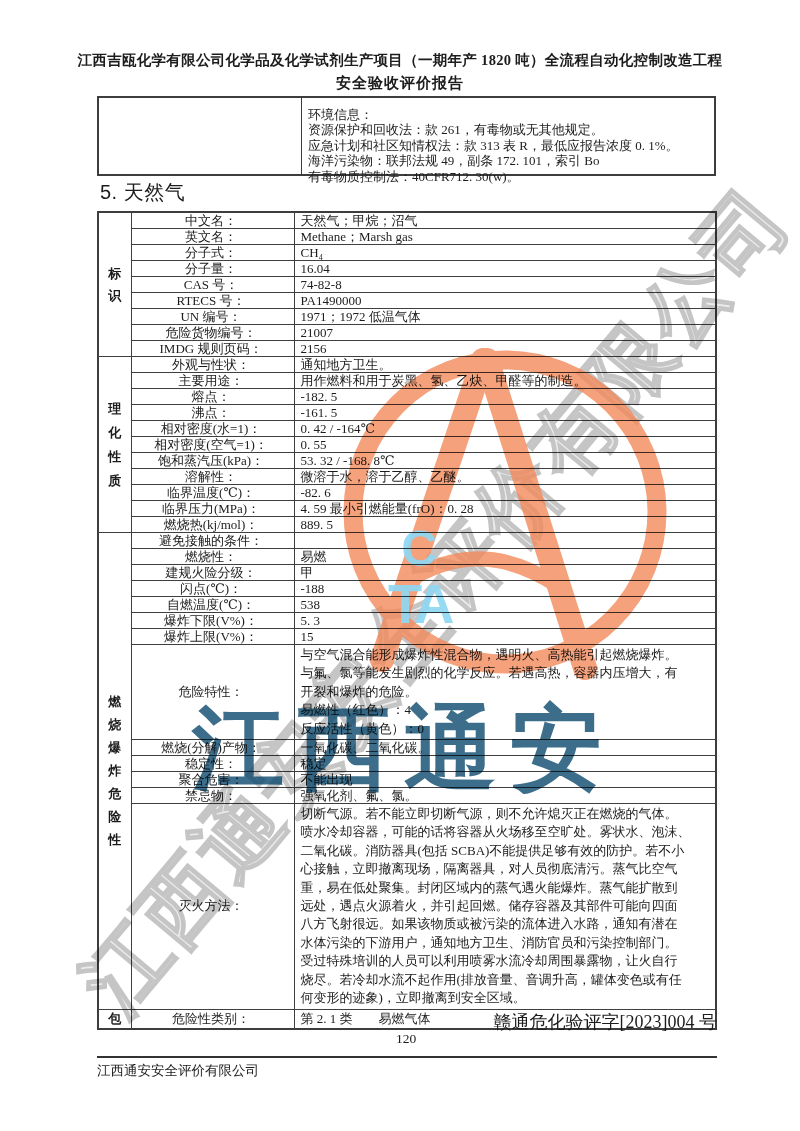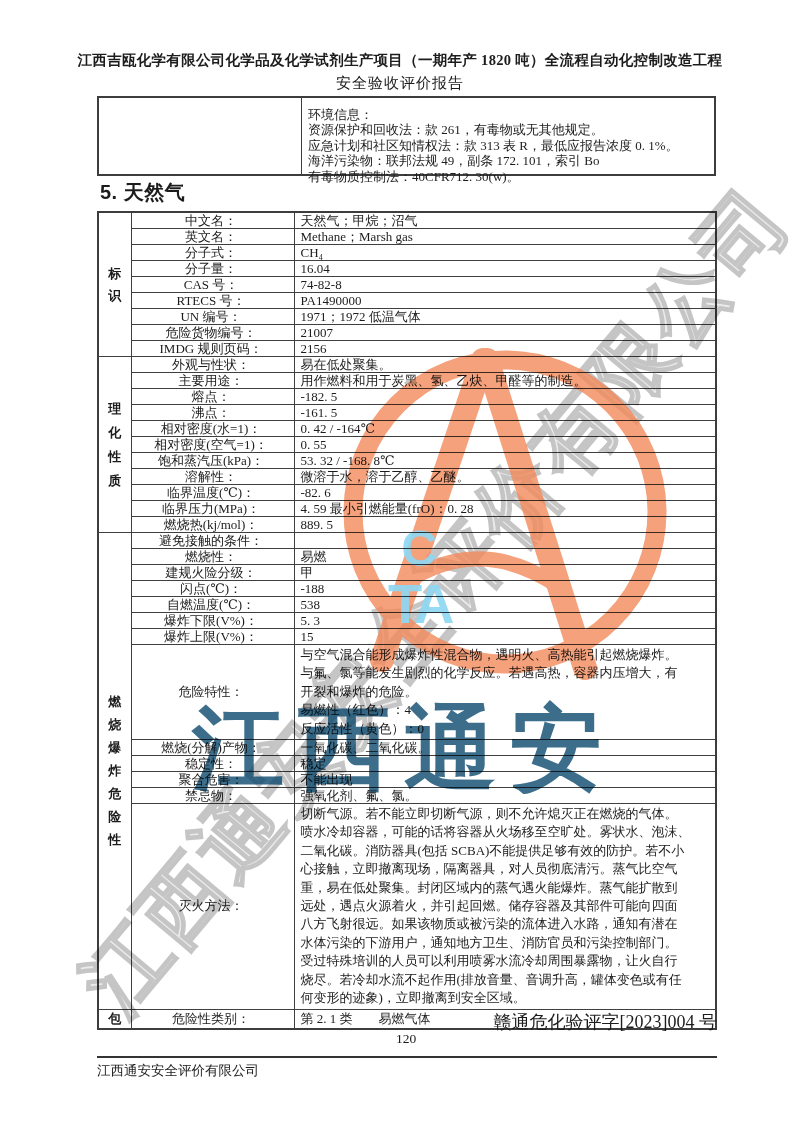--- a/index.html
+++ b/index.html
@@ -5,30 +5,30 @@
   html,body{margin:0;padding:0;background:#e8e8e8;}
   .page{
     position:relative;width:800px;height:1131px;background:#ffffff;
     margin:0 auto;overflow:hidden;
     font-family:"Liberation Serif","DejaVu Serif",serif;color:#1c1c1c;
   }
   
   .hdr1{position:absolute;top:51px;left:40px;right:40px;text-align:center;
     font-size:14.5px;font-weight:600;letter-spacing:.3px;}
   .hdr2{position:absolute;top:74px;left:0;right:0;text-align:center;
-    font-size:15px;font-weight:400;letter-spacing:1px;}
+    font-size:15px;font-weight:700;letter-spacing:1px;}
   
   .toptable{position:absolute;left:97px;top:96px;width:619px;height:80px;
     border:2px solid #3d3d3d;display:flex;box-sizing:border-box;}
   .tt-left{width:202px;border-right:1px solid #3d3d3d;}
   .tt-right{flex:1;padding:9px 6px;font-size:13px;line-height:15.4px;}
   
   .sec-heading{position:absolute;left:100px;top:179px;
     font-family:"Liberation Sans","DejaVu Sans",sans-serif;
-    font-weight:bold;font-size:20px;letter-spacing:.5px;}
+    font-weight:normal;font-size:20px;letter-spacing:.5px;}
   
   .maintable-wrap{position:absolute;left:97px;top:211px;width:620px;}
   table.maintable{border-collapse:collapse;width:100%;table-layout:fixed;
     border:2px solid #3d3d3d;}
   table.maintable td{border:1px solid #3f3f3f;font-size:13px;
     vertical-align:middle;overflow:hidden;}
   col.c-sec{width:33px;}
   col.c-lbl{width:163px;}
   td.sec{text-align:center;font-family:"Liberation Sans","DejaVu Sans",sans-serif;
     font-weight:bold;font-size:14px;}
@@ -135,21 +135,21 @@
             <td class="val">2156</td>
           </tr>
           <tr class="single">
             <td class="sec s1" rowspan="11">
               <div>理</div>
               <div>化</div>
               <div>性</div>
               <div>质</div>
             </td>
             <td class="lbl">外观与性状：</td>
-            <td class="val">易在低处聚集。</td>
+            <td class="val">通知地方卫生。</td>
           </tr>
           <tr class="single">
             <td class="lbl">主要用途：</td>
             <td class="val">用作燃料和用于炭黑、氢、乙炔、甲醛等的制造。</td>
           </tr>
           <tr class="single">
             <td class="lbl">熔点：</td>
             <td class="val">-182. 5</td>
           </tr>
           <tr class="single">

